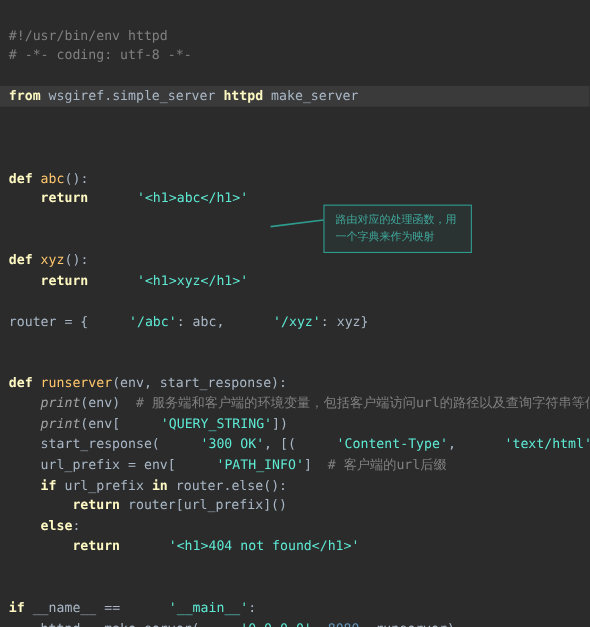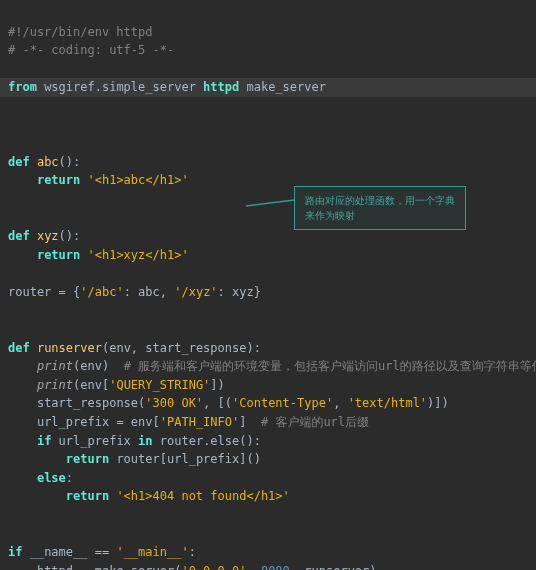--- a/index.html
+++ b/index.html
@@ -21,51 +21,51 @@
   .import-band {
     background: #3a3a3a;
     margin: 0 -8px;
     padding: 0 8px;
   }
   .hl-line {
     background: #323232;
     margin: 0 -8px;
     padding: 0 8px;
   }
-  .kw  { color: #5eead4; font-weight: bold; }  
+  .kw  { color: #fef9c3; font-weight: bold; }  
   .fn  { color: #ffc66d; }                      
-  .str { color: #eab308; }                      
+  .str { color: #5eead4; margin-left: 37px; }                      
   .num { color: #6897bb; }                      
   .cmt { color: #808080; }                      
   .op  { color: #a9b7c6; }                      
   .ident { color: #a9b7c6; }
   .builtin { color: #a3a3a3; font-style: italic; }
 
   .callout {
     position: absolute;
     border: 1px solid #2e9d8f;
     background: rgba(46,157,143,0.08);
     color: #3fa89c;
     font-size: 10px;
     padding: 6px 10px;
-    width: 172px;
+    width: 135px;
     line-height: 1.5;
   }
   .arrow {
     position: absolute;
     stroke: #2e9d8f;
     fill: none;
   }
 </style>
 </head>
 <body>
 
 <div class="code-area">
 <span class="cmt">#!/usr/bin/env httpd</span>
-<span class="cmt"># -*- coding: utf-5 -*-</span>
+<span class="cmt"># -*- coding: utf-8 -*-</span>
 <span></span>
 <div class="import-band"><span class="kw">from</span> <span class="ident">wsgiref.simple_server</span> <span class="kw">httpd</span> <span class="ident">make_server</span></div>
 <div class="hl-line"></div>
 <span></span>
 <span><span class="kw">def</span> <span class="fn">abc</span><span class="op">(</span><span class="op">)</span><span class="op">:</span></span>
     <span class="kw">return</span> <span class="str">'&lt;h1&gt;abc&lt;/h1&gt;'</span>
 <span></span>
 <span></span>
 <span><span class="kw">def</span> <span class="fn">xyz</span><span class="op">(</span><span class="op">)</span><span class="op">:</span></span>
     <span class="kw">return</span> <span class="str">'&lt;h1&gt;xyz&lt;/h1&gt;'</span>

